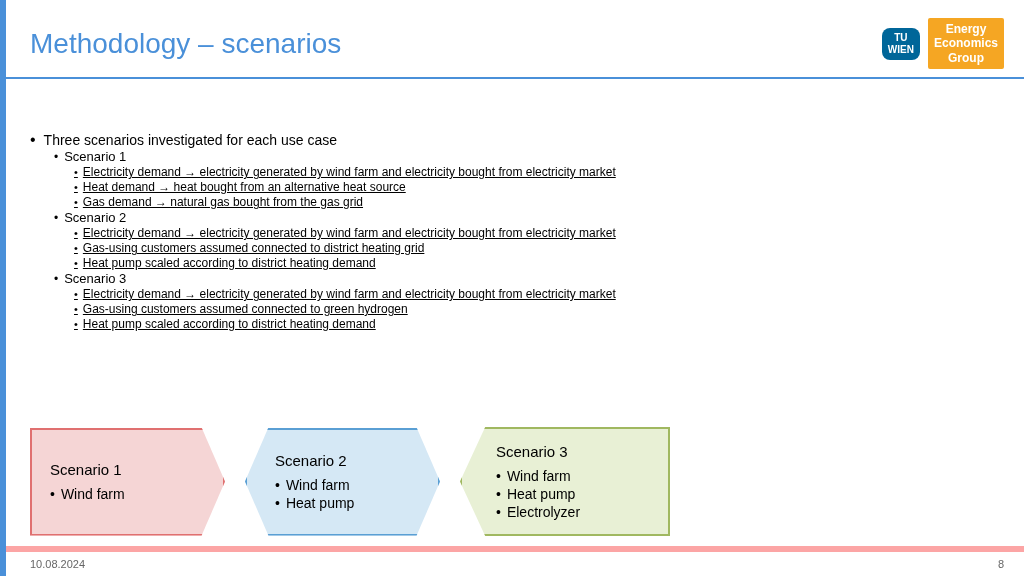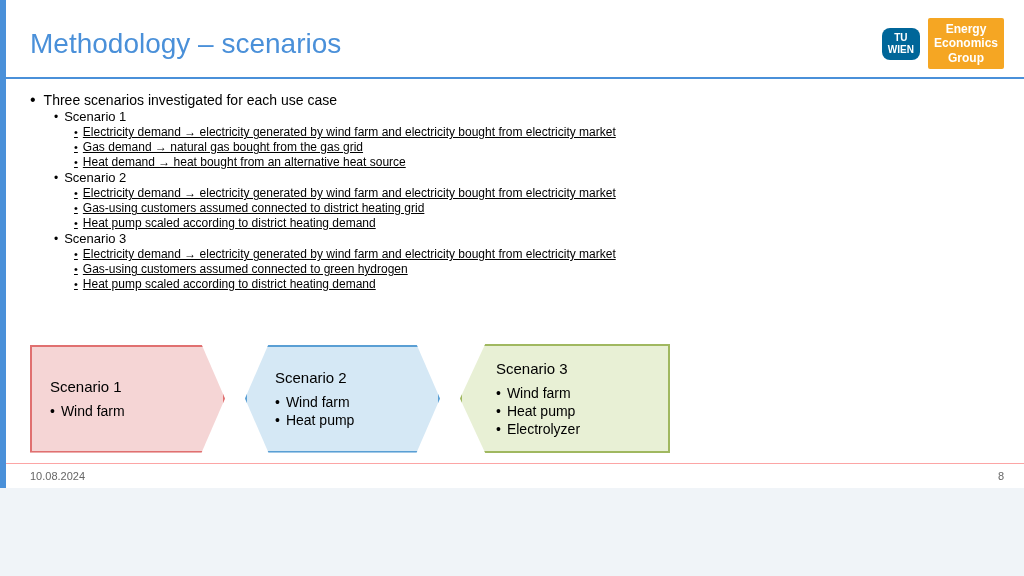--- a/index.html
+++ b/index.html
@@ -7,21 +7,21 @@
       width: 1024px;
       height: 576px;
       font-family: Arial, sans-serif;
       background: #f0f4f8;
       overflow: hidden;
       position: relative;
     }
 
     .slide {
       width: 1024px;
-      height: 488px;
+      height: 576px;
       background: white;
       position: relative;
       display: flex;
       flex-direction: column;
     }
 
     
     .slide::before {
       content: '';
       position: absolute;
@@ -81,20 +81,21 @@
     .content {
       padding: 12px 30px 10px 30px;
       flex: 1;
       display: flex;
       flex-direction: column;
     }
 
     .main-list {
       list-style: none;
       font-size: 13.5px;
+      margin-top: 40px;
     }
 
     .main-list > li {
       margin-bottom: 4px;
     }
 
     .bullet-l1::before {
       content: '•';
       margin-right: 8px;
       font-size: 16px;
@@ -151,21 +152,21 @@
       padding: 10px 30px 10px 30px;
       align-items: center;
       justify-content: flex-start;
     }
 
     .footer {
       padding: 6px 20px 6px 30px;
       display: flex;
       justify-content: space-between;
       align-items: center;
-      border-top: 1px solid #fca5a5;
+      border-top: 6px solid #fca5a5;
     }
 
     .footer-date {
       font-size: 11px;
       color: #666;
     }
 
     .footer-page {
       font-size: 11px;
       color: #666;
@@ -198,24 +199,24 @@
         <ul class="sub-list">
 
           <li>
             <span style="font-weight:500">Scenario 1</span>
           </li>
           <ul class="sub-sub-list">
             <li>
                 <span>Electricity demand → electricity generated by wind farm and electricity bought from electricity market</span>
               </li>
             <li>
+                <span>Heat demand → heat bought from an alternative heat source</span>
+              </li>
+            <li>
                 <span>Gas demand → natural gas bought from the gas grid</span>
-              </li>
-            <li>
-                <span>Heat demand → heat bought from an alternative heat source</span>
               </li>
           </ul>
 
           <li>
             <span style="font-weight:500">Scenario 2</span>
           </li>
           <ul class="sub-sub-list">
             <li>
                 <span>Electricity demand → electricity generated by wind farm and electricity bought from electricity market</span>
               </li>

